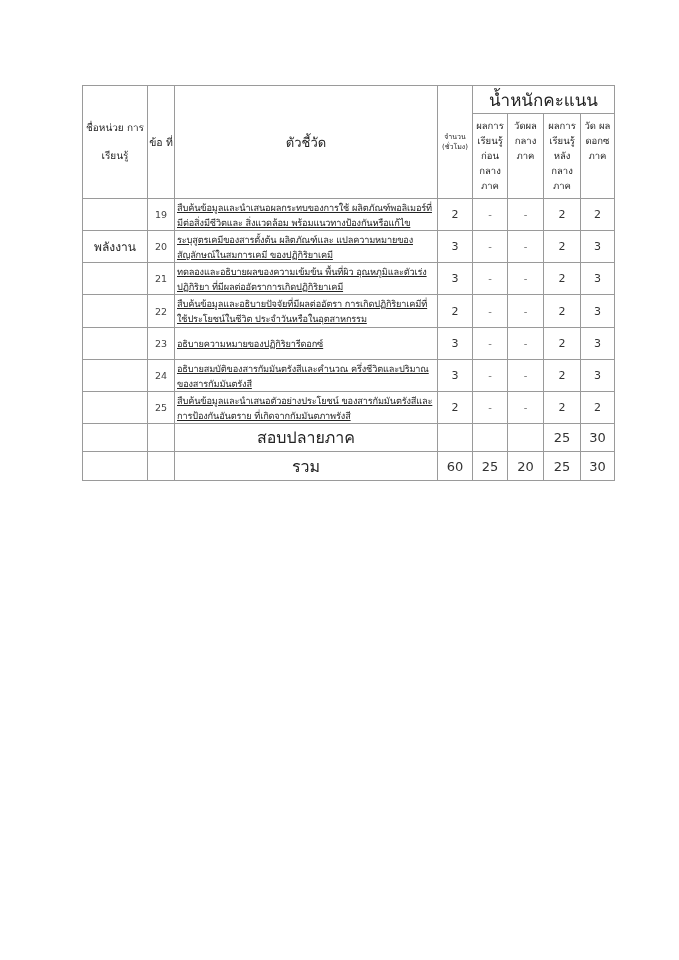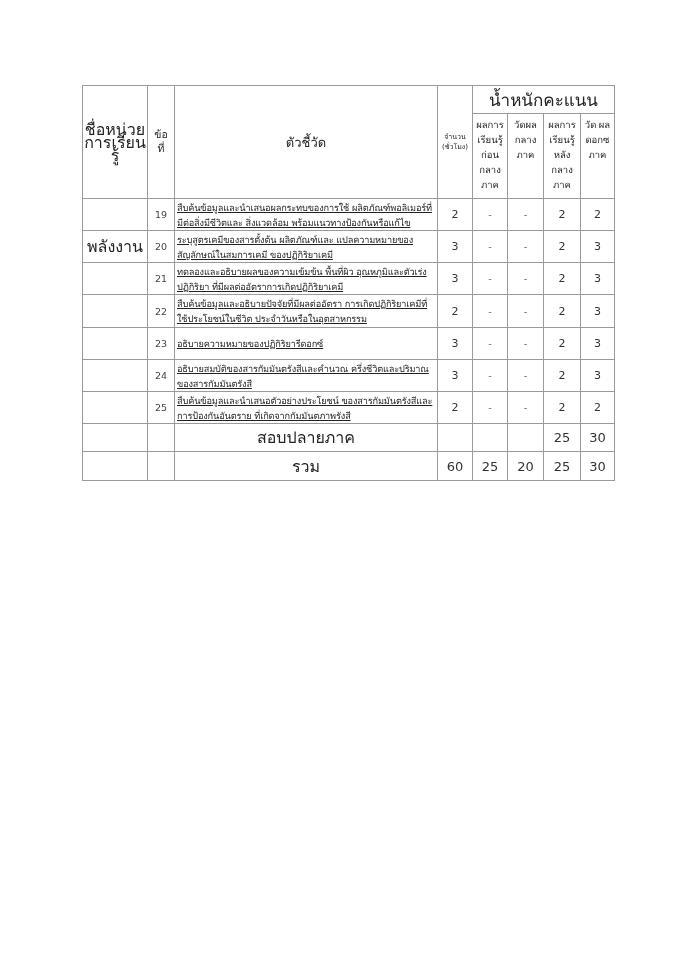--- a/index.html
+++ b/index.html
@@ -10,31 +10,31 @@
       width: 532px;
     }
     table.grid td, table.grid th {
       border: 1px solid #9a9a9a;
       padding: 0;
       vertical-align: middle;
       text-align: center;
       font-weight: normal;
       overflow: hidden;
     }
-    .h-unit { font-size: 16px; font-weight: bold; line-height: 13px; }
-    .h-no { font-size: 10.5px; font-weight: bold; line-height: 14px; font-family: Liberation Mono, monospace; }
+    .h-unit { font-size: 10px; font-weight: bold; line-height: 28px; }
+    .h-no { font-size: 10.5px; font-weight: bold; line-height: 14px; }
     .h-ind { font-size: 13px; font-weight: bold; font-family: Liberation Mono, monospace; }
     .h-hours { font-size: 7px; line-height: 10px; }
     .h-weight { font-size: 17px; font-weight: bold; }
-    .h-sub { font-size: 9.5px; font-weight: bold; line-height: 15px; vertical-align: top !important; padding-top: 4px !important; font-family: Liberation Serif, serif; }
+    .h-sub { font-size: 9.5px; font-weight: bold; line-height: 15px; vertical-align: top !important; padding-top: 4px !important; }
     .c-no { font-size: 9.5px; color: #444; }
     .c-ind { text-align: left !important; font-size: 9.2px; line-height: 15px; padding: 0 2px !important; color: #222; letter-spacing: -0.15px; text-decoration: underline; }
     .c-num { font-size: 11px; color: #333; }
     .c-dash { font-size: 10px; color: #777; }
-    .c-unit { font-size: 16px; font-weight: bold; }
+    .c-unit { font-size: 12px; font-weight: bold; }
     .c-sum-label { font-size: 16px; font-weight: bold; }
     .c-sum-num { font-size: 13px; color: #333; }
   </style>
 </head>
 <body>
 
 <table class="grid">
   <colgroup>
     <col style="width:65px">
       <col style="width:27px">

